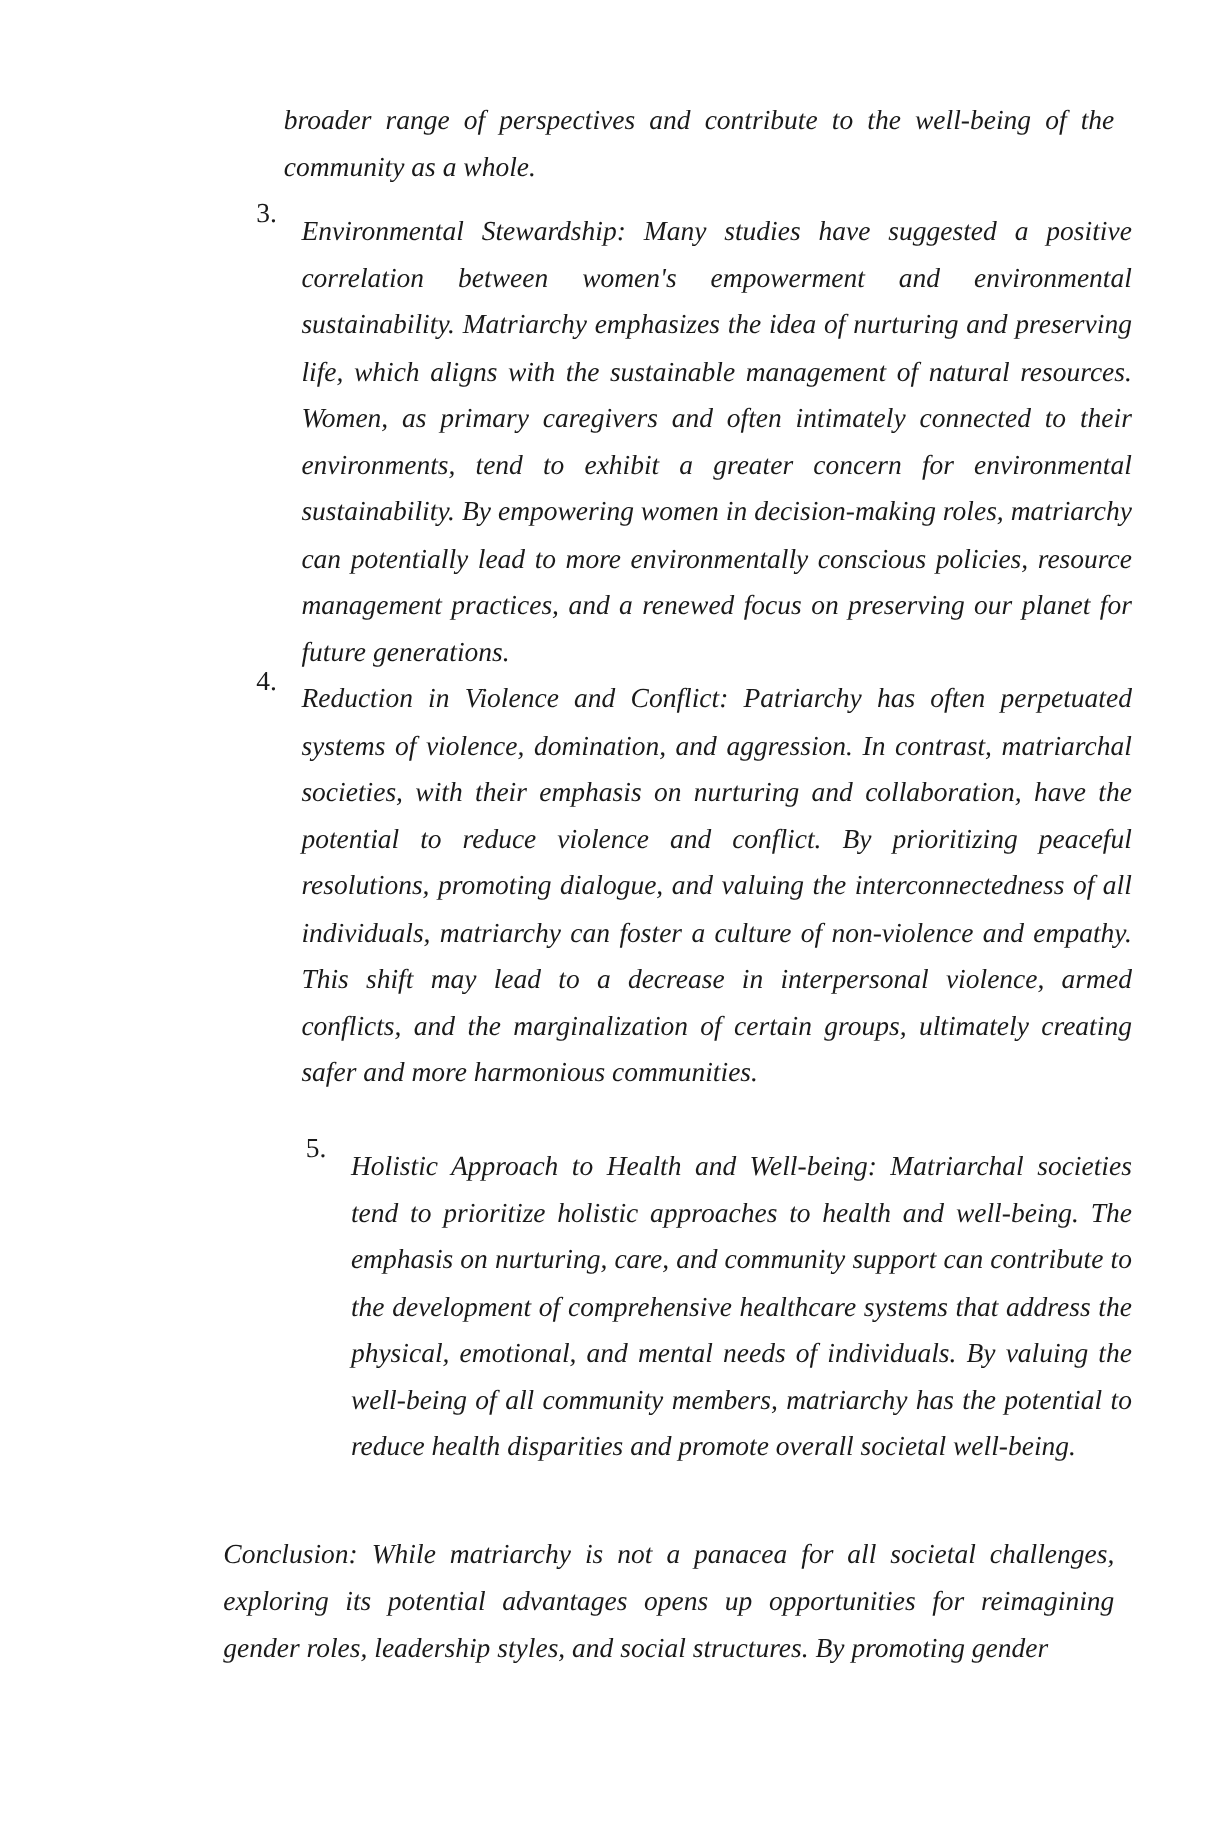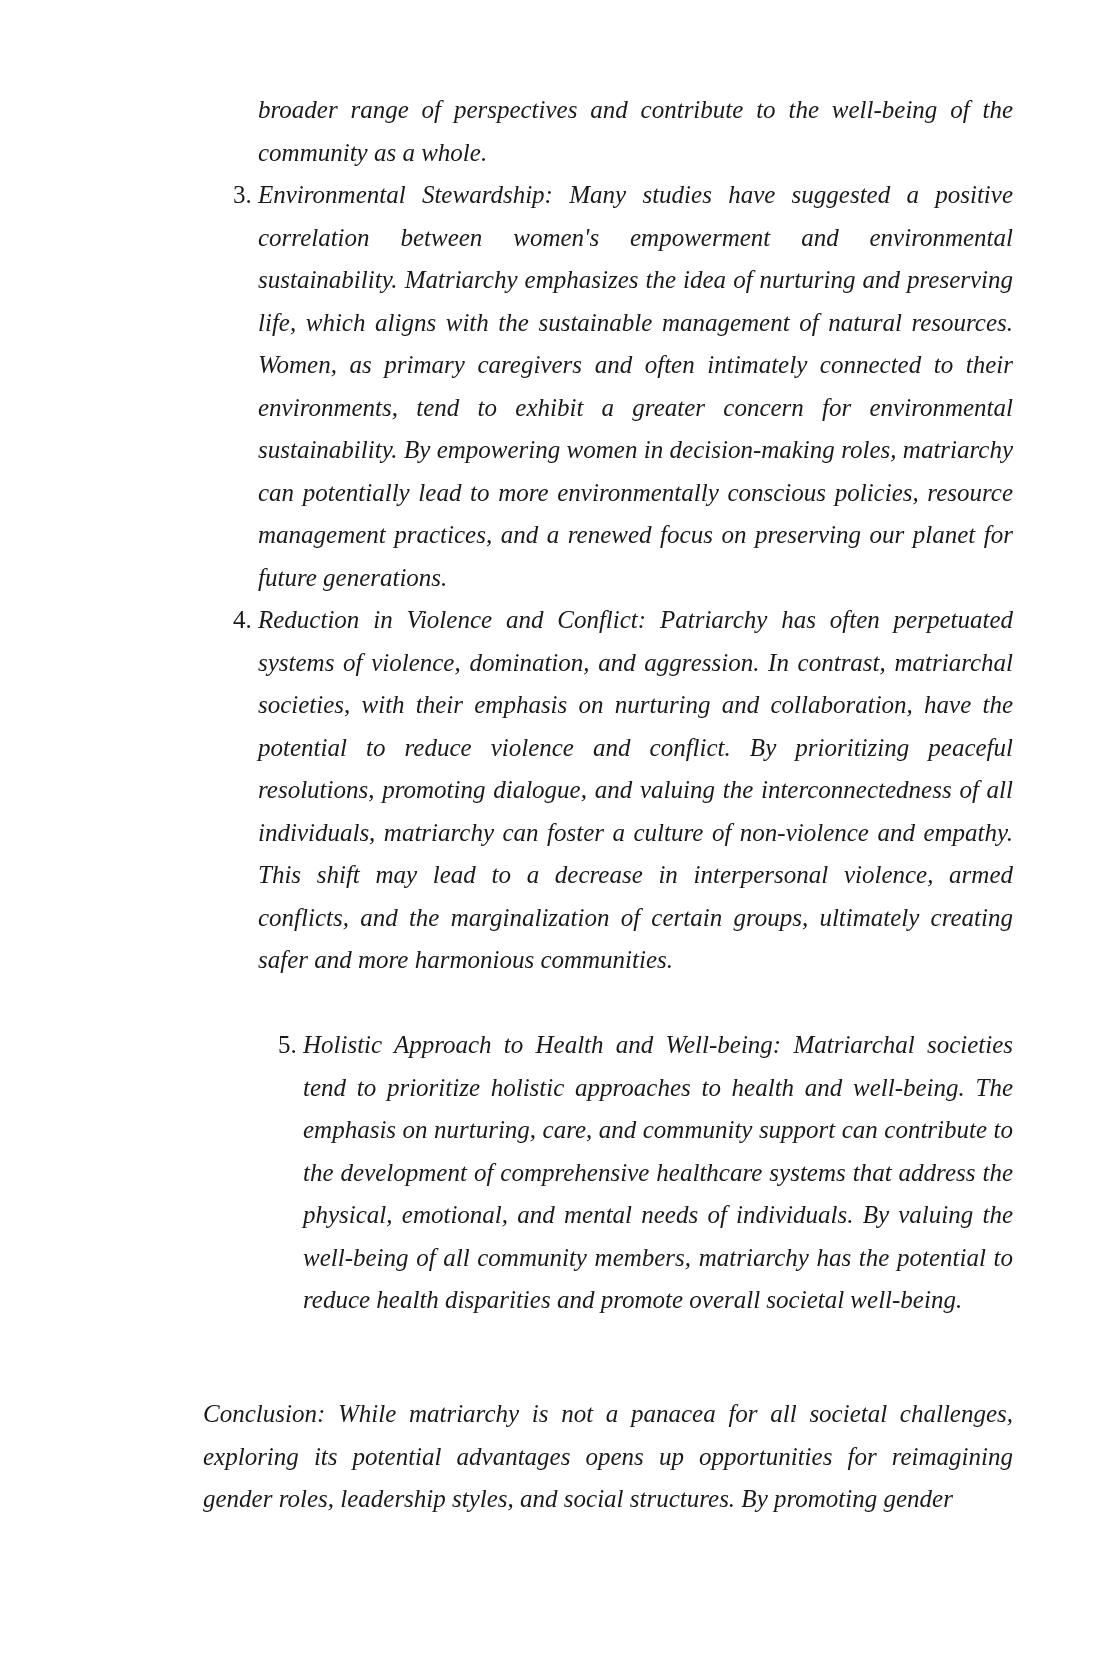--- a/index.html
+++ b/index.html
@@ -47,21 +47,21 @@
       top: 0;
       font-style: normal;
       font-size: 25px;
       line-height: 42.5px;
     }
     .list-body {
       position: absolute;
       left: 25px;
       top: 0;
       width: 755px;
-      margin: 0;
+      margin: 16px;
     }
     #item-3 { left: 233px; top: 174px; }
     #item-4 { left: 233px; top: 599px; }
     #item-5 { left: 278px; top: 1024px; width: 735px; }
     #item-5 .list-body { width: 710px; }
     .conclusion {
       position: absolute;
       left: 203px;
       top: 1393px;
       width: 810px;

